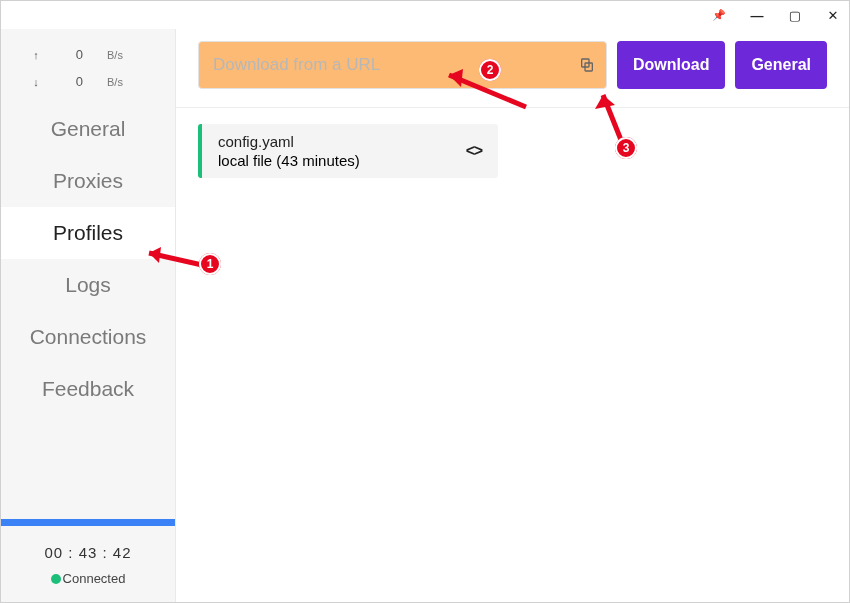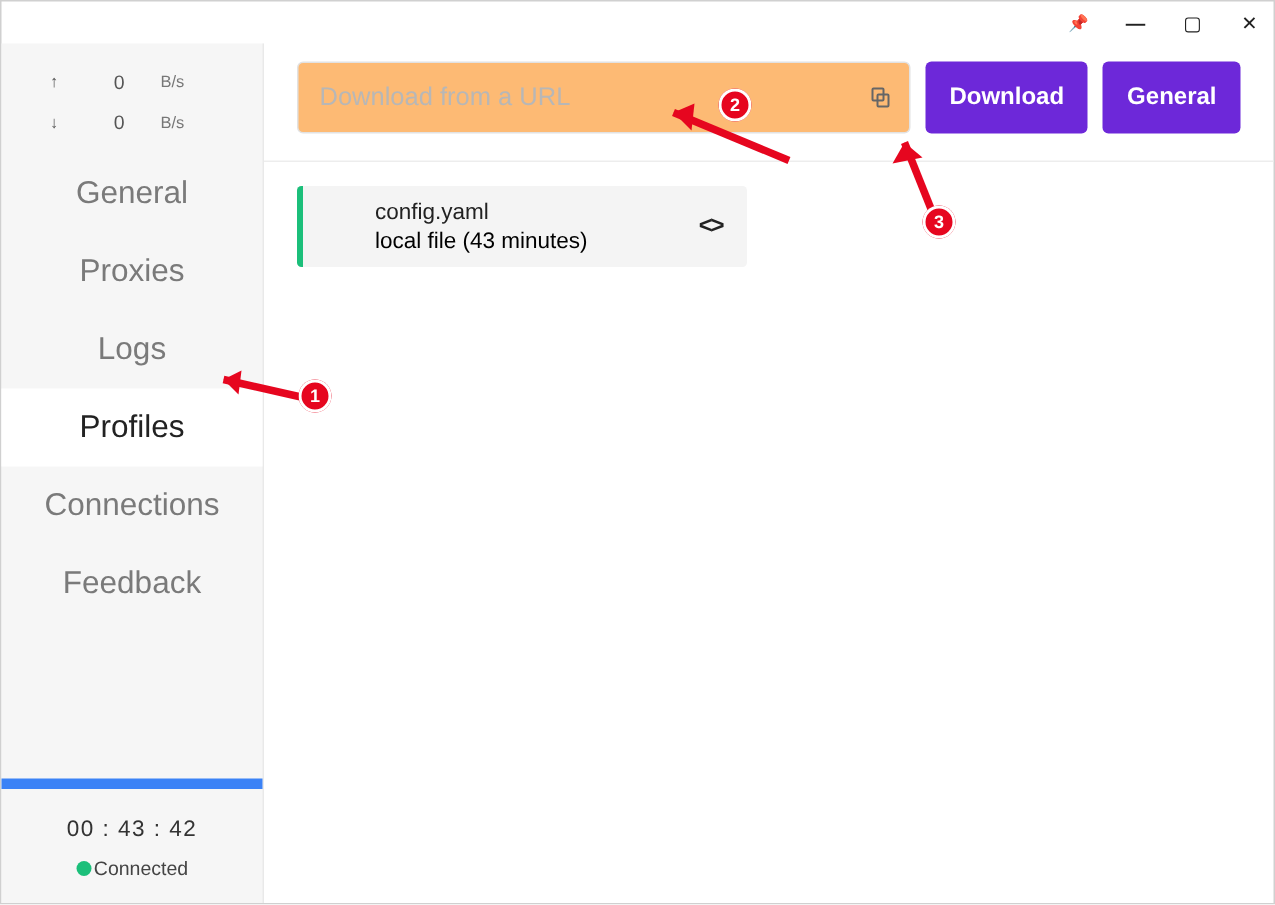--- a/index.html
+++ b/index.html
@@ -24,21 +24,21 @@
   .main { flex: 1; display: flex; flex-direction: column; }
   .toolbar { padding: 12px 22px 18px 22px; display: flex; align-items: stretch; gap: 10px; border-bottom: 1px solid #ededed; }
   .urlbox { flex: 1; display: flex; align-items: center; border: 1px solid #e2e2e2; border-radius: 4px; background: #fdba74; height: 48px; padding: 0 10px 0 14px; }
   .urlbox input { flex: 1; border: none; outline: none; font-size: 17px; color: #333; background: transparent; }
   .urlbox input::placeholder { color: #b7b7b7; }
   .urlbox .copy-icon { width: 18px; height: 18px; color: #666; display: flex; align-items: center; justify-content: center; }
   .btn { background: #6d28d9; color: #fff; border-radius: 4px; padding: 0 16px; display: flex; align-items: center; justify-content: center; font-size: 16px; height: 48px; cursor: pointer; font-weight: bold; }
   .content { padding: 16px 22px; }
   .profile-card { display: flex; align-items: center; background: #f4f4f4; border-radius: 3px; height: 54px; padding: 0 18px 0 0; position: relative; width: 300px; }
   .profile-card .stripe { width: 4px; align-self: stretch; background: #1bbf7a; border-radius: 3px 0 0 3px; }
-  .profile-card .info { padding-left: 16px; flex: 1; margin-left: 32px; }
+  .profile-card .info { padding-left: 16px; flex: 1; }
   .profile-card .name { color: #222; font-size: 15px; }
   .profile-card .meta { color: #000000; font-size: 15px; margin-top: 2px; }
   .profile-card .code-icon { color: #222; font-size: 16px; font-weight: 600; letter-spacing: -3px; }
 
   
   .anno { position: absolute; pointer-events: none; }
   .badge { width: 22px; height: 22px; border-radius: 50%; background: #e6061f; color: #fff; font-size: 12px; font-weight: 600; display: flex; align-items: center; justify-content: center; box-shadow: 0 0 0 2px #fff inset; }
   .arrow-svg { position: absolute; overflow: visible; }
   .arrow-svg line { stroke: #e6061f; stroke-width: 5; }
   .arrow-svg polygon { fill: #e6061f; }
@@ -67,22 +67,22 @@
         <div class="speed-row">
           <span class="arrow">↓</span>
           <span class="num">0</span>
           <span class="unit">B/s</span>
         </div>
       </div>
 
       <div class="nav">
         <div class="nav-item">General</div>
         <div class="nav-item">Proxies</div>
+        <div class="nav-item active">Profiles</div>
         <div class="nav-item">Logs</div>
-        <div class="nav-item active">Profiles</div>
         <div class="nav-item">Connections</div>
         <div class="nav-item">Feedback</div>
       </div>
 
       <div class="status">
         <div class="time">00 : 43 : 42</div>
         <div class="conn">
           <span class="dot"></span>
           <span>Connected</span>
         </div>

